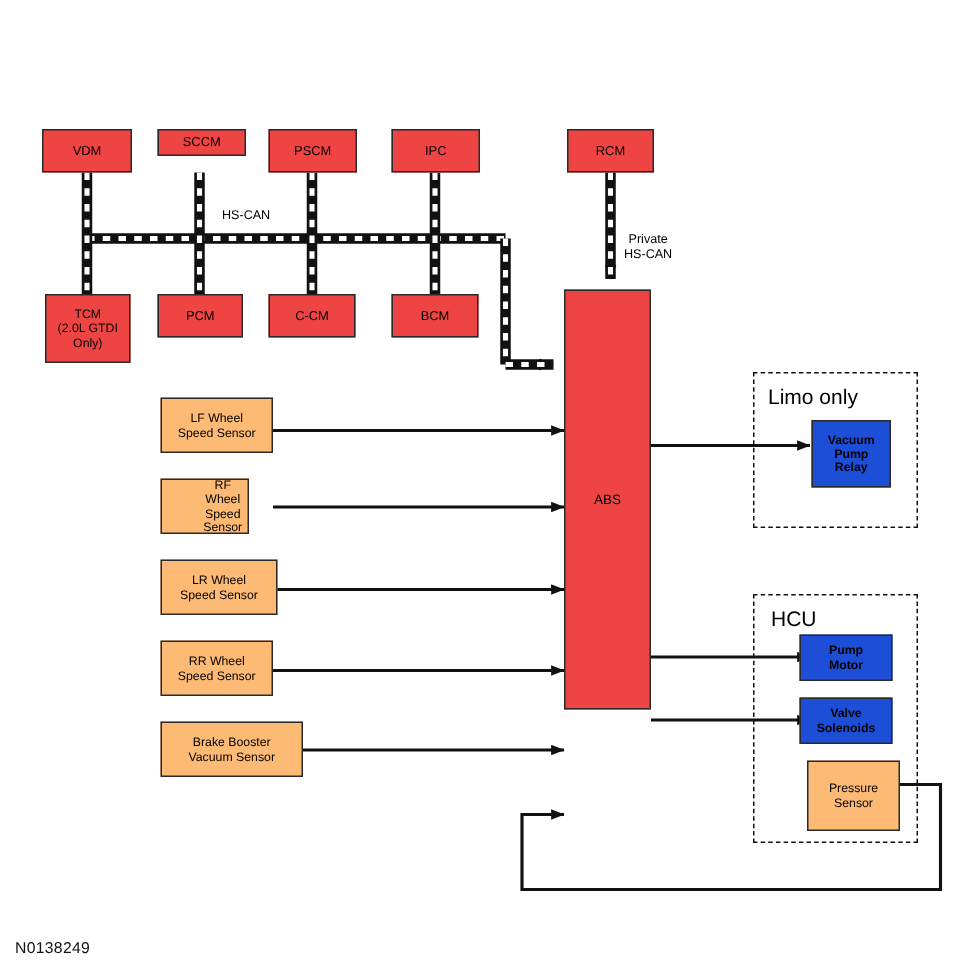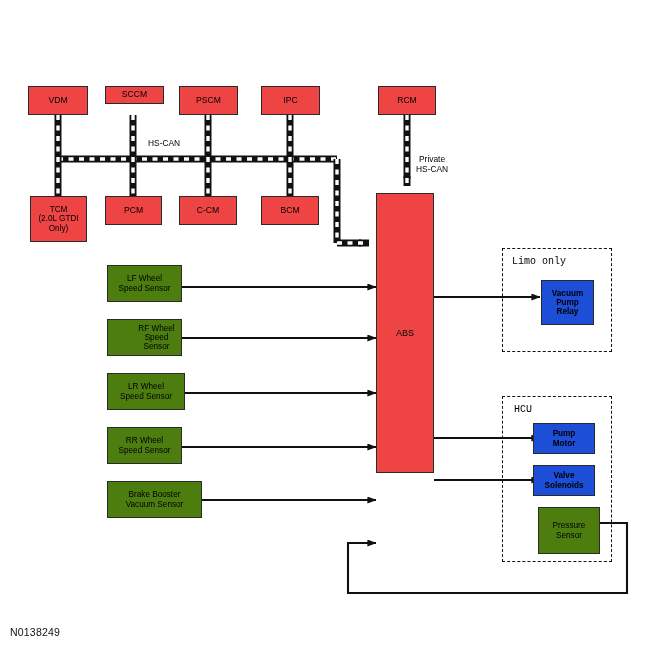--- a/index.html
+++ b/index.html
@@ -13,33 +13,33 @@
 
   .node{
     position:absolute;box-sizing:border-box;
     border:1.5px solid #2a2a2a;
     display:flex;align-items:center;justify-content:center;
     text-align:center;line-height:1.12;
     color:#000;z-index:5;
   }
   .node span{display:block;width:100%;padding:0 2px;}
   .node.yellow{background:#ef4444;}
-  .node.green{background:#4d7c0f;}
+  .node.green{background:#fdba74;}
   .node.blue{background:#1d4ed8;font-weight:bold;}
 
   .f8{font-size:8.2px;}
   .f85{font-size:8.6px;}
   .f9{font-size:9px;}
 
   .group-box{
     position:absolute;box-sizing:border-box;
     border:1.4px dashed #111;background:transparent;z-index:2;
   }
   .group-label{
-    position:absolute;font-size:10px;color:#000;z-index:6;white-space:nowrap;font-family:Liberation Mono, monospace;
+    position:absolute;font-size:14px;color:#000;z-index:6;white-space:nowrap;
   }
   .wire-label{
     position:absolute;font-size:8.4px;color:#000;z-index:6;
     white-space:pre-line;text-align:center;line-height:1.2;
   }
   #caption{
     position:absolute;left:10px;top:626px;font-size:10.5px;color:#111;
     letter-spacing:0.2px;
   }
 </style>
@@ -156,21 +156,21 @@
 
   <div class="node yellow f9" style="left:376px;top:193px;width:58px;height:280px;">
     <span>ABS</span>
   </div>
 
   <div class="node green f8" style="left:107px;top:265px;width:75px;height:37px;">
     <span style="white-space: pre-line;">LF Wheel
 Speed Sensor</span>
   </div>
 
-  <div class="node green f8" style="left:107px;top:319px;width:75px;height:37px;padding-left:24px;">
+  <div class="node green f8" style="left:107px;top:319px;width:59px;height:37px;padding-left:24px;">
     <span style="white-space: pre-line;">RF Wheel
 Speed Sensor</span>
   </div>
 
   <div class="node green f8" style="left:107px;top:373px;width:78px;height:37px;">
     <span style="white-space: pre-line;">LR Wheel
 Speed Sensor</span>
   </div>
 
   <div class="node green f8" style="left:107px;top:427px;width:75px;height:37px;">

